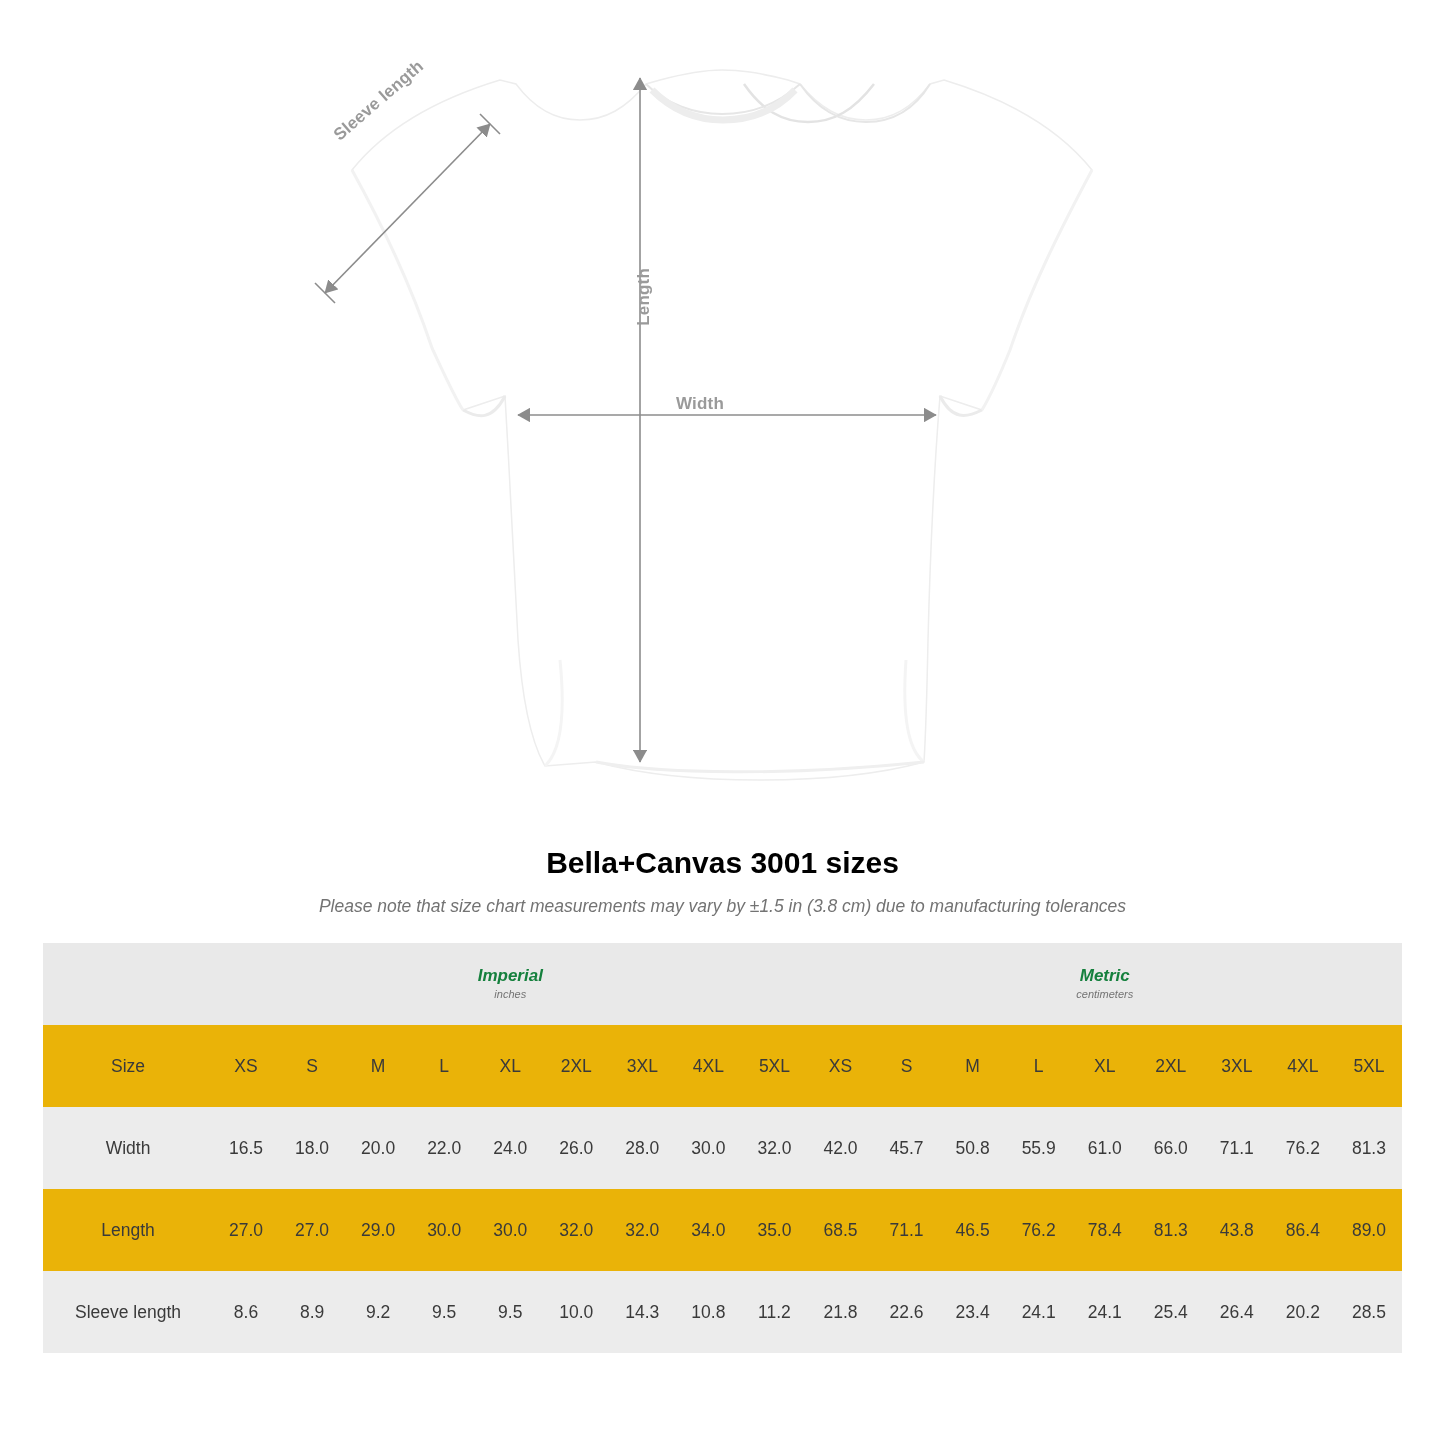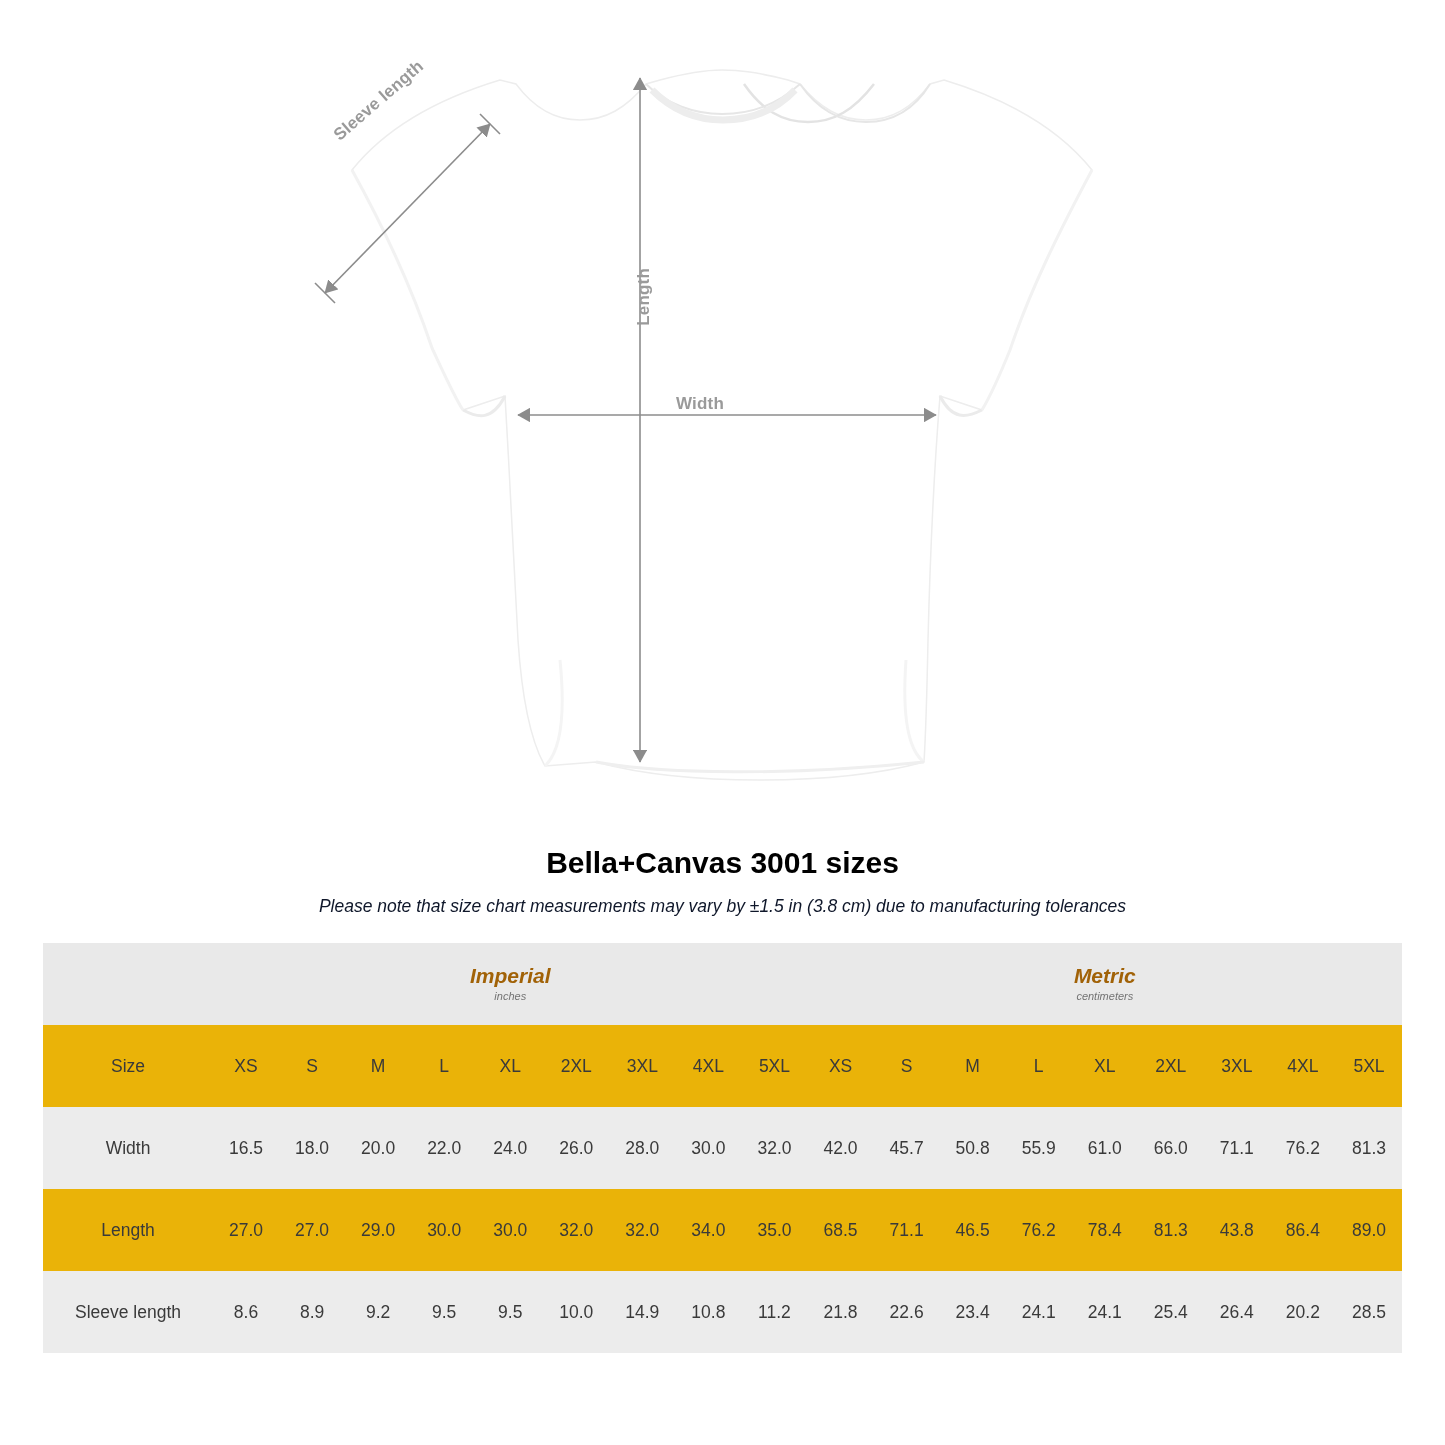--- a/index.html
+++ b/index.html
@@ -59,21 +59,21 @@
   }
   .chart-title {
     font-size: 30px;
     font-weight: bold;
     color: #000000;
     margin: 0 0 16px 0;
   }
   .chart-note {
     font-size: 17.5px;
     font-style: italic;
-    color: #0f172a;
+    color: #737373;
     margin: 0;
   }
 
   
   .table-wrap {
     margin: 26px 43px 0 43px;
   }
   table.size-table {
     border-collapse: collapse;
     width: 1359px;
@@ -88,24 +88,24 @@
     padding: 0;
     height: 82px;
     border: none;
   }
   .unitgroup-row td {
     background: #e9e9e9;
     height: 110px;
     vertical-align: middle;
   }
   .unit-title {
-    font-size: 21px;
+    font-size: 17px;
     font-style: italic;
     font-weight: bold;
-    color: #a16207;
+    color: #15803d;
     line-height: 1.15;
   }
   .unit-sub {
     font-size: 11px;
     font-style: italic;
     color: #737373;
     line-height: 1.5;
   }
   .row-head {
     font-weight: bold;
@@ -297,21 +297,21 @@
           <td>89.0</td>
         </tr>
         <tr class="band-grey">
           <td class="row-head">Sleeve length</td>
           <td>8.6</td>
           <td>8.9</td>
           <td>9.2</td>
           <td>9.5</td>
           <td>9.5</td>
           <td>10.0</td>
-          <td>14.9</td>
+          <td>14.3</td>
           <td>10.8</td>
           <td>11.2</td>
           <td>21.8</td>
           <td>22.6</td>
           <td>23.4</td>
           <td>24.1</td>
           <td>24.1</td>
           <td>25.4</td>
           <td>26.4</td>
           <td>20.2</td>

